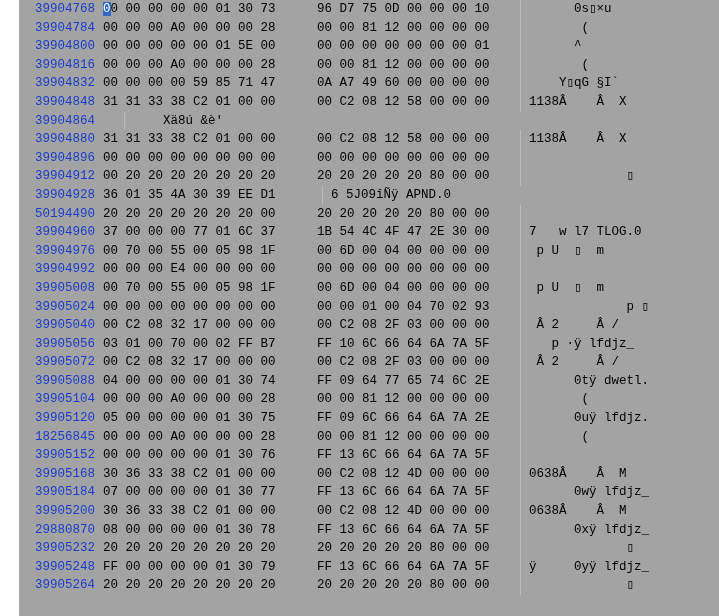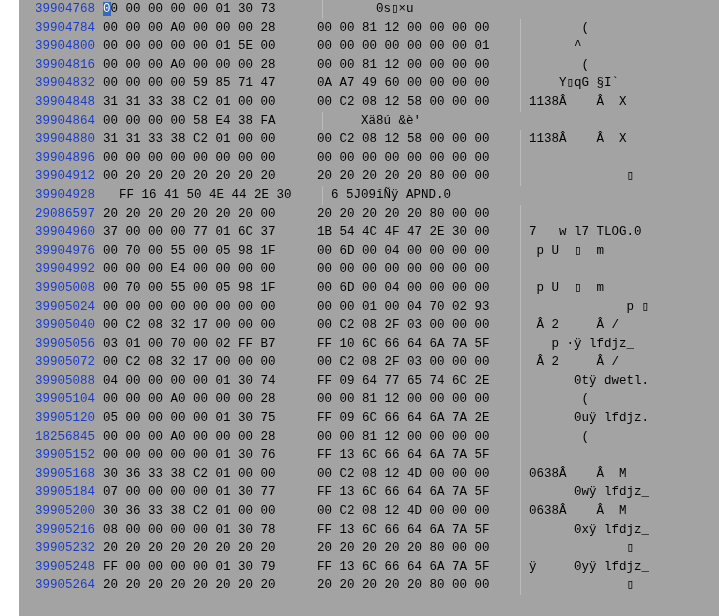--- a/index.html
+++ b/index.html
@@ -70,46 +70,46 @@
   .cursor {
     background: #3169c6;
     color: #fff;
   }
 </style>
 </head>
 <body>
 
 <div class="viewport">
   <div id="rows">
-      <div class="row"><span class="offset">39904768</span><span class="hexleft"><span class="cursor">0</span>0 00 00 00 00 01 30 73</span><span class="gap"></span><span class="sep"></span><span class="ascii">      0s▯×u      </span></div>
+      <div class="row"><span class="offset">39904768</span><span class="hexleft"><span class="cursor">0</span>0 00 00 00 00 01 30 73</span><span class="gap"></span><span class="hexright">96 D7 75 0D 00 00 00 10</span><span class="sep"></span><span class="ascii">      0s▯×u      </span></div>
       <div class="row"><span class="offset">39904784</span><span class="hexleft">00 00 00 A0 00 00 00 28</span><span class="gap"></span><span class="hexright">00 00 81 12 00 00 00 00</span><span class="sep"></span><span class="ascii">       (         </span></div>
       <div class="row"><span class="offset">39904800</span><span class="hexleft">00 00 00 00 00 01 5E 00</span><span class="gap"></span><span class="hexright">00 00 00 00 00 00 00 01</span><span class="sep"></span><span class="ascii">      ^          </span></div>
       <div class="row"><span class="offset">39904816</span><span class="hexleft">00 00 00 A0 00 00 00 28</span><span class="gap"></span><span class="hexright">00 00 81 12 00 00 00 00</span><span class="sep"></span><span class="ascii">       (         </span></div>
       <div class="row"><span class="offset">39904832</span><span class="hexleft">00 00 00 00 59 85 71 47</span><span class="gap"></span><span class="hexright">0A A7 49 60 00 00 00 00</span><span class="sep"></span><span class="ascii">    Y▯qG §I`     </span></div>
       <div class="row"><span class="offset">39904848</span><span class="hexleft">31 31 33 38 C2 01 00 00</span><span class="gap"></span><span class="hexright">00 C2 08 12 58 00 00 00</span><span class="sep"></span><span class="ascii">1138Â    Â  X    </span></div>
-      <div class="row"><span class="offset">39904864</span><span class="hexleft">00 00 00 00 58 E4 38 FA</span><span class="gap"></span><span class="sep"></span><span class="ascii">    Xä8ú &amp;è'     </span></div>
+      <div class="row"><span class="offset">39904864</span><span class="gap"></span><span class="sep"></span><span class="ascii">    Xä8ú &amp;è'     </span></div>
       <div class="row"><span class="offset">39904880</span><span class="hexleft">31 31 33 38 C2 01 00 00</span><span class="gap"></span><span class="hexright">00 C2 08 12 58 00 00 00</span><span class="sep"></span><span class="ascii">1138Â    Â  X    </span></div>
       <div class="row"><span class="offset">39904896</span><span class="hexleft">00 00 00 00 00 00 00 00</span><span class="gap"></span><span class="hexright">00 00 00 00 00 00 00 00</span><span class="sep"></span><span class="ascii">                 </span></div>
       <div class="row"><span class="offset">39904912</span><span class="hexleft">00 20 20 20 20 20 20 20</span><span class="gap"></span><span class="hexright">20 20 20 20 20 80 00 00</span><span class="sep"></span><span class="ascii">             ▯   </span></div>
-      <div class="row"><span class="offset">39904928</span><span class="gap"></span><span class="hexright">FF 16 41 50 4E 44 2E 30</span><span class="sep"></span><span class="ascii">6 5J09îÑÿ APND.0</span></div>
-      <div class="row"><span class="offset">29086597</span><span class="hexleft">20 20 20 20 20 20 20 00</span><span class="gap"></span><span class="hexright">20 20 20 20 20 80 00 00</span><span class="sep"></span><span class="ascii">                 </span></div>
+      <div class="row"><span class="offset">39904928</span><span class="hexleft">36 01 35 4A 30 39 EE D1</span><span class="gap"></span><span class="sep"></span><span class="ascii">6 5J09îÑÿ APND.0</span></div>
+      <div class="row"><span class="offset">50194490</span><span class="hexleft">20 20 20 20 20 20 20 00</span><span class="gap"></span><span class="hexright">20 20 20 20 20 80 00 00</span><span class="sep"></span><span class="ascii">                 </span></div>
       <div class="row"><span class="offset">39904960</span><span class="hexleft">37 00 00 00 77 01 6C 37</span><span class="gap"></span><span class="hexright">1B 54 4C 4F 47 2E 30 00</span><span class="sep"></span><span class="ascii">7   w l7 TLOG.0</span></div>
       <div class="row"><span class="offset">39904976</span><span class="hexleft">00 70 00 55 00 05 98 1F</span><span class="gap"></span><span class="hexright">00 6D 00 04 00 00 00 00</span><span class="sep"></span><span class="ascii"> p U  ▯  m       </span></div>
       <div class="row"><span class="offset">39904992</span><span class="hexleft">00 00 00 E4 00 00 00 00</span><span class="gap"></span><span class="hexright">00 00 00 00 00 00 00 00</span><span class="sep"></span><span class="ascii">                 </span></div>
       <div class="row"><span class="offset">39905008</span><span class="hexleft">00 70 00 55 00 05 98 1F</span><span class="gap"></span><span class="hexright">00 6D 00 04 00 00 00 00</span><span class="sep"></span><span class="ascii"> p U  ▯  m       </span></div>
       <div class="row"><span class="offset">39905024</span><span class="hexleft">00 00 00 00 00 00 00 00</span><span class="gap"></span><span class="hexright">00 00 01 00 04 70 02 93</span><span class="sep"></span><span class="ascii">             p ▯ </span></div>
       <div class="row"><span class="offset">39905040</span><span class="hexleft">00 C2 08 32 17 00 00 00</span><span class="gap"></span><span class="hexright">00 C2 08 2F 03 00 00 00</span><span class="sep"></span><span class="ascii"> Â 2     Â /     </span></div>
       <div class="row"><span class="offset">39905056</span><span class="hexleft">03 01 00 70 00 02 FF B7</span><span class="gap"></span><span class="hexright">FF 10 6C 66 64 6A 7A 5F</span><span class="sep"></span><span class="ascii">   p ·ÿ lfdjz_</span></div>
       <div class="row"><span class="offset">39905072</span><span class="hexleft">00 C2 08 32 17 00 00 00</span><span class="gap"></span><span class="hexright">00 C2 08 2F 03 00 00 00</span><span class="sep"></span><span class="ascii"> Â 2     Â /     </span></div>
       <div class="row"><span class="offset">39905088</span><span class="hexleft">04 00 00 00 00 01 30 74</span><span class="gap"></span><span class="hexright">FF 09 64 77 65 74 6C 2E</span><span class="sep"></span><span class="ascii">      0tÿ dwetl. </span></div>
       <div class="row"><span class="offset">39905104</span><span class="hexleft">00 00 00 A0 00 00 00 28</span><span class="gap"></span><span class="hexright">00 00 81 12 00 00 00 00</span><span class="sep"></span><span class="ascii">       (         </span></div>
       <div class="row"><span class="offset">39905120</span><span class="hexleft">05 00 00 00 00 01 30 75</span><span class="gap"></span><span class="hexright">FF 09 6C 66 64 6A 7A 2E</span><span class="sep"></span><span class="ascii">      0uÿ lfdjz. </span></div>
       <div class="row"><span class="offset">18256845</span><span class="hexleft">00 00 00 A0 00 00 00 28</span><span class="gap"></span><span class="hexright">00 00 81 12 00 00 00 00</span><span class="sep"></span><span class="ascii">       (         </span></div>
       <div class="row"><span class="offset">39905152</span><span class="hexleft">00 00 00 00 00 01 30 76</span><span class="gap"></span><span class="hexright">FF 13 6C 66 64 6A 7A 5F</span><span class="sep"></span></div>
       <div class="row"><span class="offset">39905168</span><span class="hexleft">30 36 33 38 C2 01 00 00</span><span class="gap"></span><span class="hexright">00 C2 08 12 4D 00 00 00</span><span class="sep"></span><span class="ascii">0638Â    Â  M    </span></div>
       <div class="row"><span class="offset">39905184</span><span class="hexleft">07 00 00 00 00 01 30 77</span><span class="gap"></span><span class="hexright">FF 13 6C 66 64 6A 7A 5F</span><span class="sep"></span><span class="ascii">      0wÿ lfdjz_ </span></div>
       <div class="row"><span class="offset">39905200</span><span class="hexleft">30 36 33 38 C2 01 00 00</span><span class="gap"></span><span class="hexright">00 C2 08 12 4D 00 00 00</span><span class="sep"></span><span class="ascii">0638Â    Â  M    </span></div>
-      <div class="row"><span class="offset">39905216</span><span class="hexleft">08 00 00 00 00 01 30 78</span><span class="gap"></span><span class="hexright">FF 13 6C 66 64 6A 7A 5F</span><span class="sep"></span><span class="ascii">      0xÿ lfdjz_ </span></div>
+      <div class="row"><span class="offset">29880870</span><span class="hexleft">08 00 00 00 00 01 30 78</span><span class="gap"></span><span class="hexright">FF 13 6C 66 64 6A 7A 5F</span><span class="sep"></span><span class="ascii">      0xÿ lfdjz_ </span></div>
       <div class="row"><span class="offset">39905232</span><span class="hexleft">20 20 20 20 20 20 20 20</span><span class="gap"></span><span class="hexright">20 20 20 20 20 80 00 00</span><span class="sep"></span><span class="ascii">             ▯   </span></div>
       <div class="row"><span class="offset">39905248</span><span class="hexleft">FF 00 00 00 00 01 30 79</span><span class="gap"></span><span class="hexright">FF 13 6C 66 64 6A 7A 5F</span><span class="sep"></span><span class="ascii">ÿ     0yÿ lfdjz_ </span></div>
       <div class="row"><span class="offset">39905264</span><span class="hexleft">20 20 20 20 20 20 20 20</span><span class="gap"></span><span class="hexright">20 20 20 20 20 80 00 00</span><span class="sep"></span><span class="ascii">             ▯   </span></div>
     </div>
 </div>
 
 </body></html>

